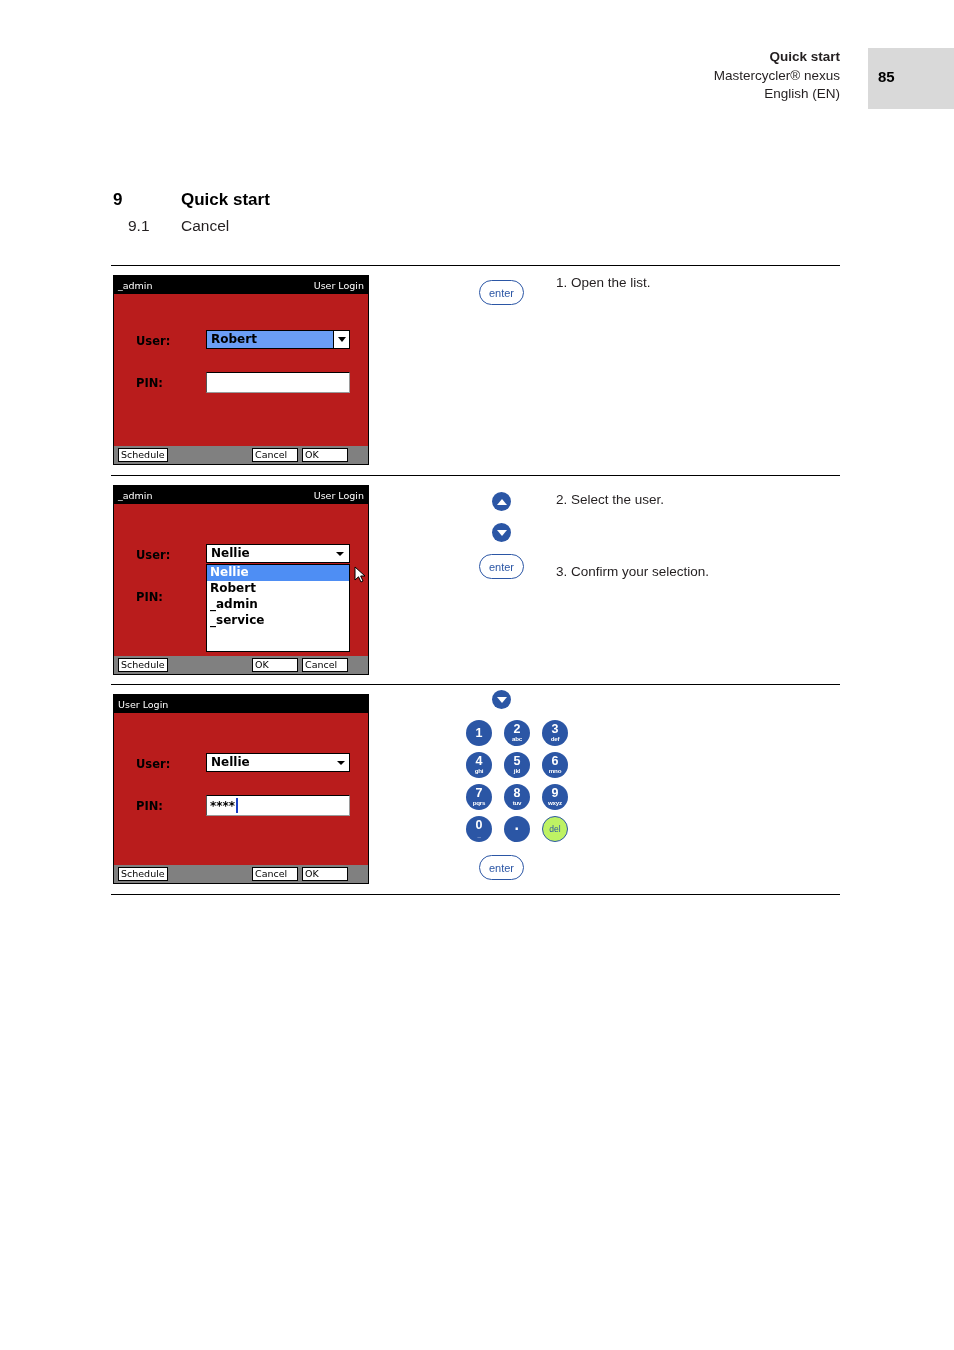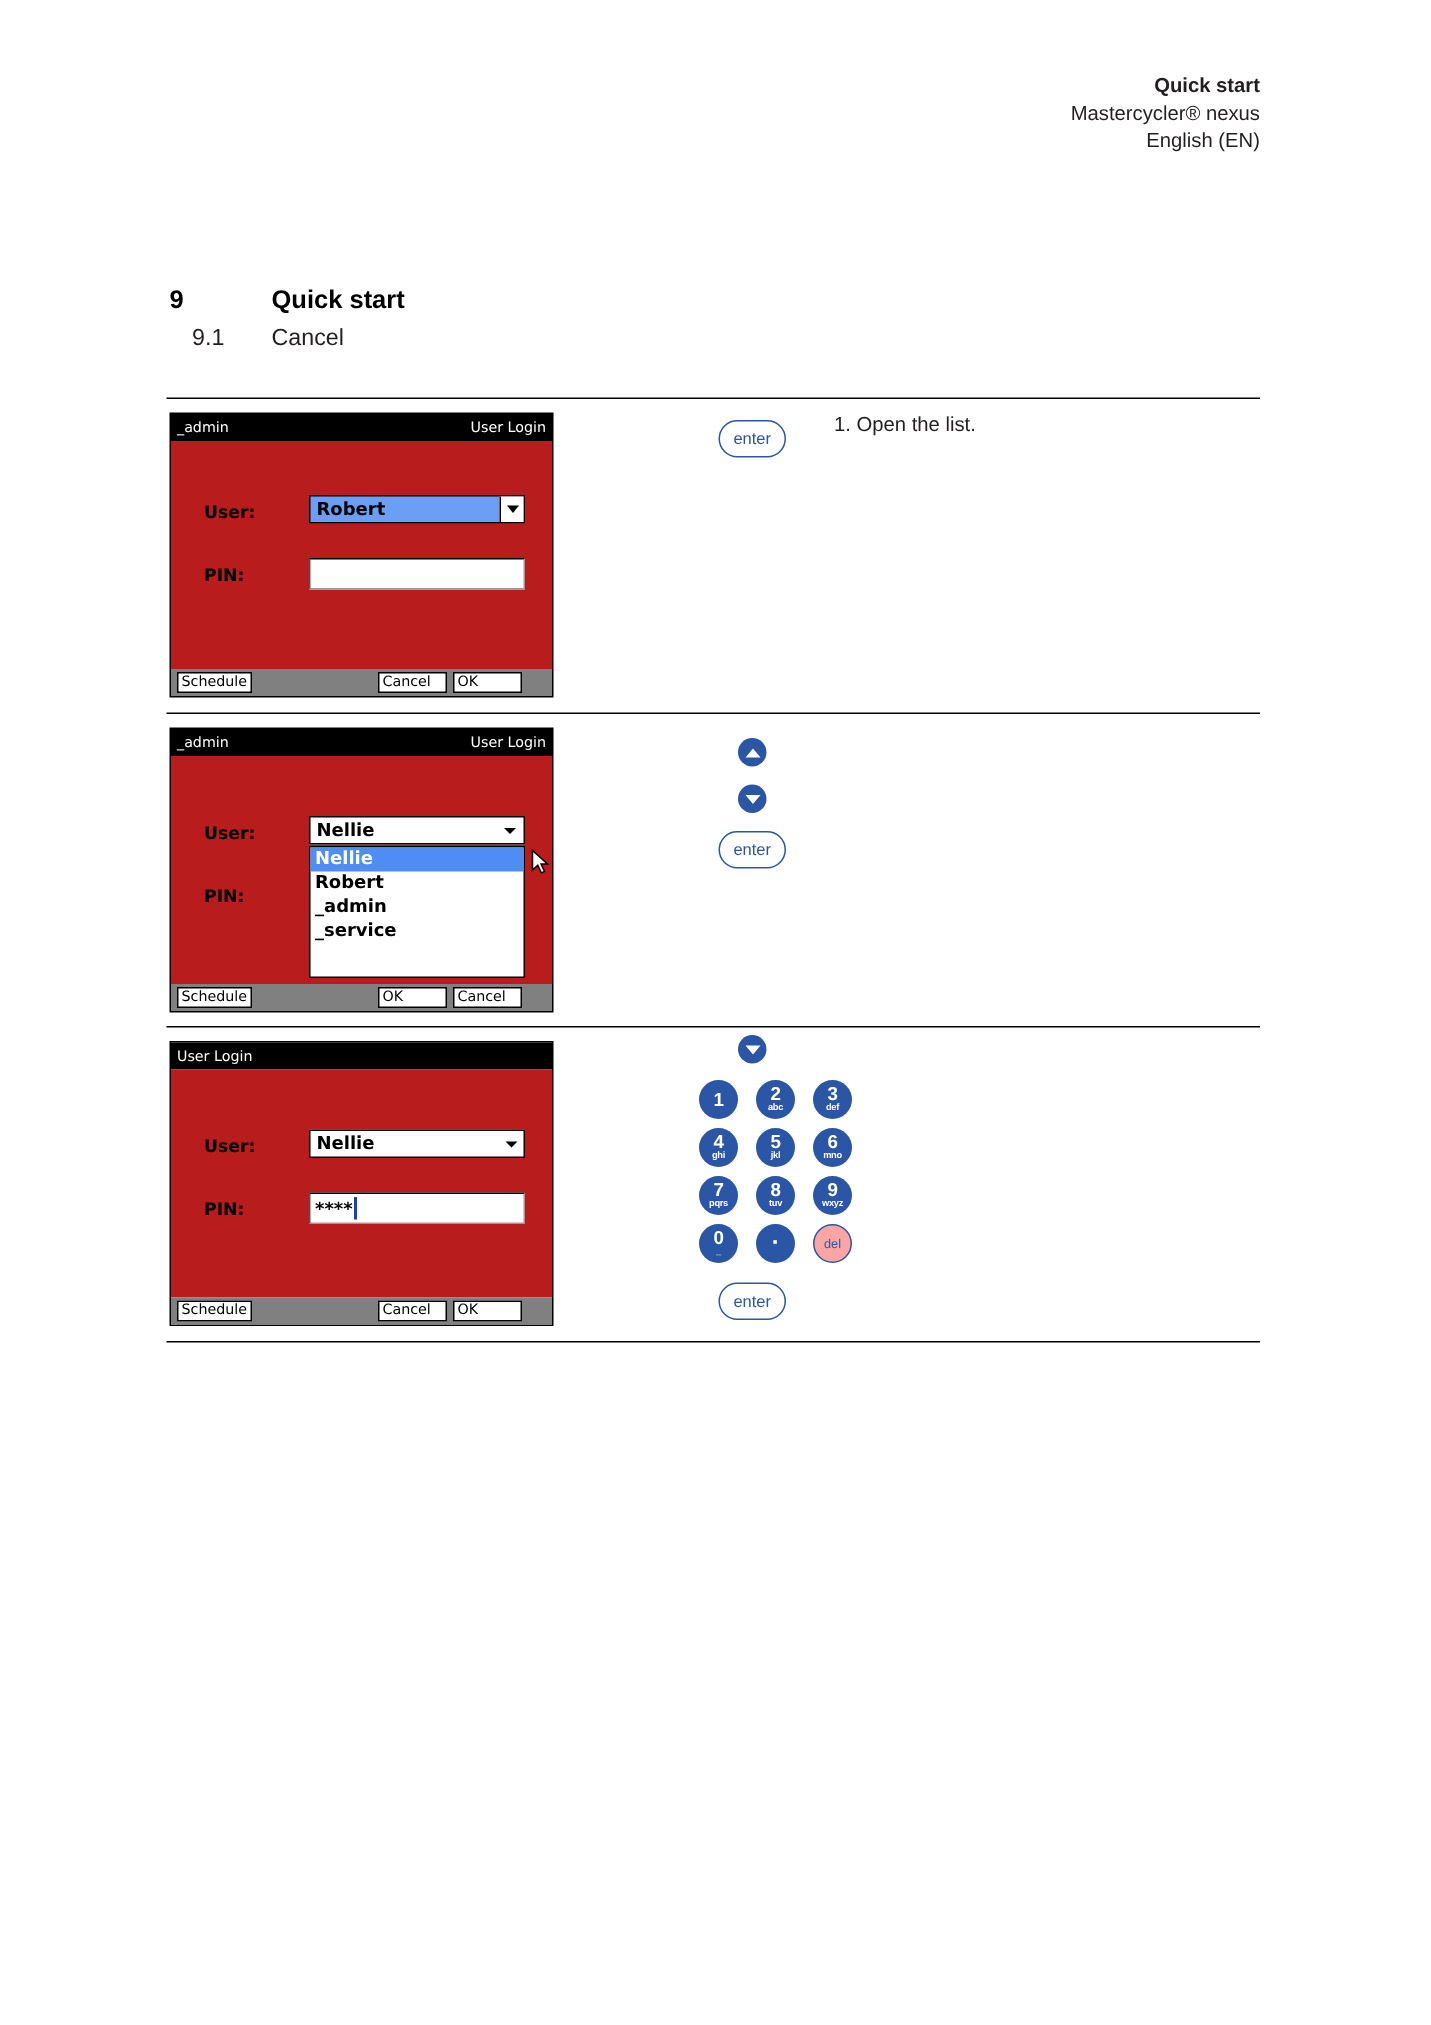--- a/index.html
+++ b/index.html
@@ -323,21 +323,21 @@
     font-weight: bold;
     margin-top: 0.5px;
     letter-spacing: -0.2px;
   }
   .key-round.dot .k-main { font-size: 16px; line-height: 8px; }
   .key-outline {
     width: 26px;
     height: 26px;
     border-radius: 50%;
     border: 1.6px solid #2b56a5;
-    background: #fca5a5;
+    background: #bef264;
     color: #2b56a5;
     display: flex;
     align-items: center;
     justify-content: center;
     font-size: 8.5px;
     font-weight: normal;
     box-sizing: border-box;
   }
   .key-enter {
     width: 45px;
@@ -382,20 +382,23 @@
   }
 </style>
 </head>
 <body>
 
 <div class="page-header">
   <div class="header-text">
     <div class="header-line1">Quick start</div>
     <div class="header-line2">Mastercycler® nexus</div>
     <div class="header-line3">English (EN)</div>
+  </div>
+  <div class="page-number-box">
+    <div class="page-number">85</div>
   </div>
 </div>
 
 <div class="heading-chapter">
   <span class="heading-chapter-num">9</span>
   <span class="heading-chapter-title">Quick start</span>
 </div>
 <div class="heading-sub">
   <span class="heading-sub-num">9.1</span>
   <span class="heading-sub-title">Cancel</span>
@@ -498,20 +501,26 @@
       <div style="position:absolute;left:31px;top:47px;">
         <div class="key-arrow">
             <span class="arrow-dn"></span>
           </div>
       </div>
       <div style="position:absolute;left:18px;top:78px;">
         <div class="key-enter">enter</div>
       </div>
     </div>
 
+    <div class="row-text" style="top:15px;position:absolute;">
+      <p><span>2.</span>
+      <span>Select the user.</span></p>
+      <p style="margin-top:55px;"><span>3.</span>
+      <span>Confirm your selection.</span></p>
+    </div>
   </div>
 
   <div class="rule"></div>
 
   <div class="step-row" style="height:209px;">
 
     <div class="row-screen" style="top:9px;">
       <div class="device">
         <div class="device-titlebar">
           <span class="t-left">User Login</span>

